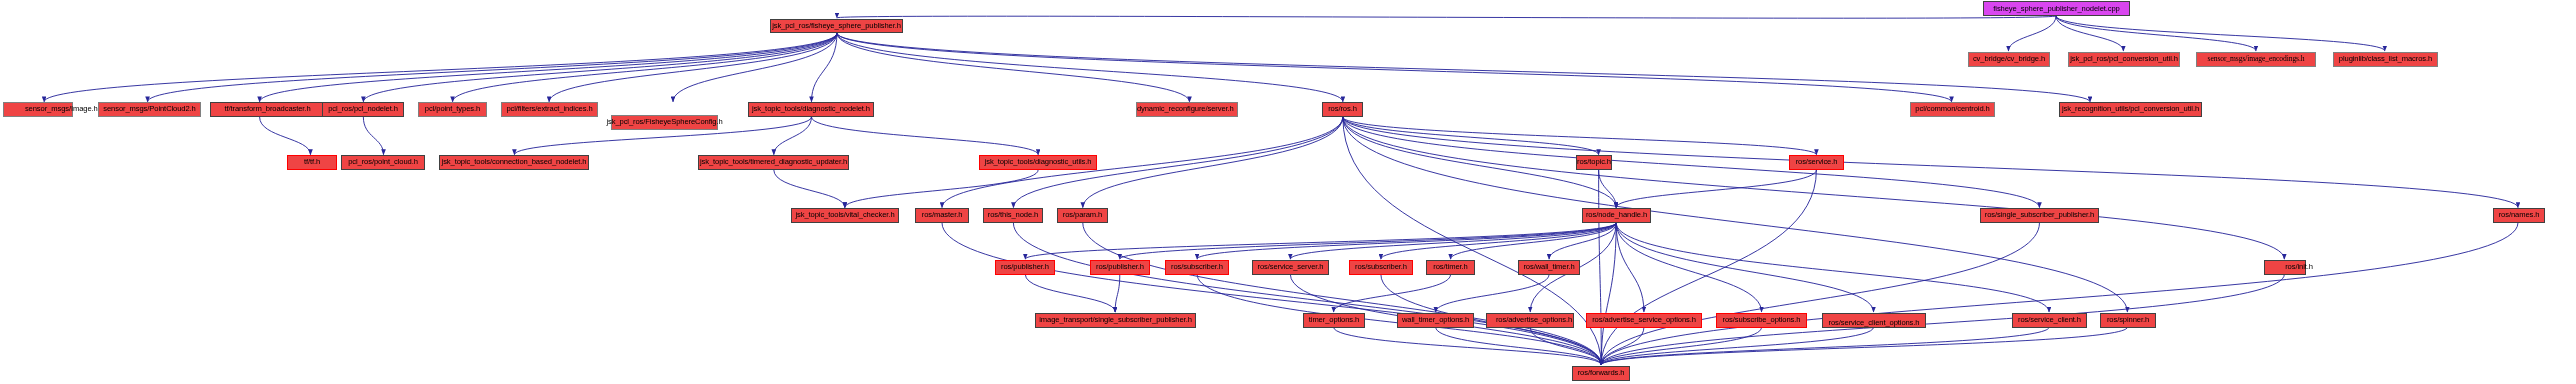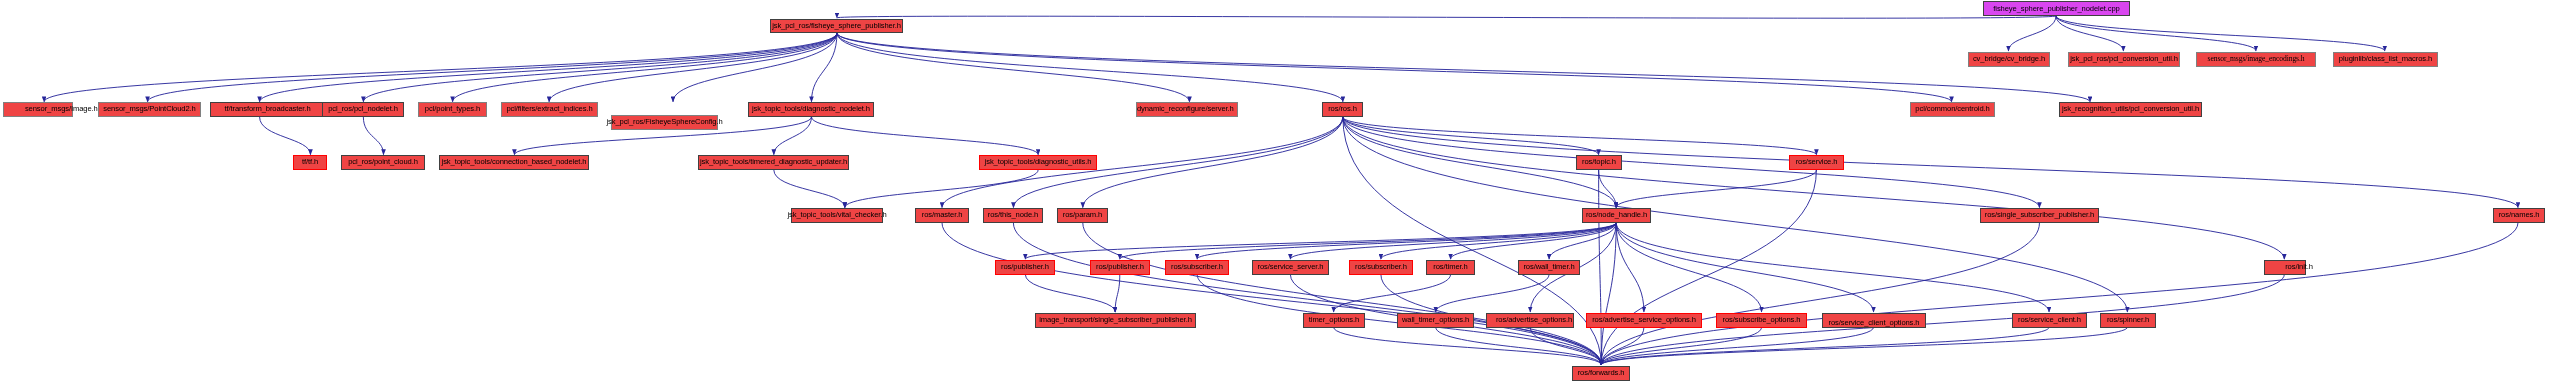--- a/index.html
+++ b/index.html
@@ -160,42 +160,42 @@
       </div>
       <div class="node dark" style="left: 1322px; top: 102px; width: 41px;">
         <span>ros/ros.h</span>
       </div>
       <div class="node " style="left: 1910px; top: 102px; width: 85px;">
         <span>pcl/common/centroid.h</span>
       </div>
       <div class="node dark" style="left: 2018px; top: 102px; width: 143px; margin-left: 41px;">
         <span>jsk_recognition_utils/pcl_conversion_util.h</span>
       </div>
-      <div class="node red" style="left: 293px; top: 155px; width: 34px;">
+      <div class="node red" style="left: 287px; top: 155px; width: 50px;">
         <span>tf/tf.h</span>
       </div>
       <div class="node dark" style="left: 341px; top: 155px; width: 84px;">
         <span>pcl_ros/point_cloud.h</span>
       </div>
       <div class="node dark" style="left: 439px; top: 155px; width: 150px;">
         <span>jsk_topic_tools/connection_based_nodelet.h</span>
       </div>
       <div class="node dark" style="left: 698px; top: 155px; width: 151px;">
         <span>jsk_topic_tools/timered_diagnostic_updater.h</span>
       </div>
       <div class="node red" style="left: 979px; top: 155px; width: 118px;">
         <span>jsk_topic_tools/diagnostic_utils.h</span>
       </div>
-      <div class="node dark" style="left: 1576px; top: 155px; width: 46px;">
+      <div class="node dark" style="left: 1576px; top: 155px; width: 36px;">
         <span>ros/topic.h</span>
       </div>
       <div class="node red" style="left: 1789px; top: 155px; width: 55px;">
         <span>ros/service.h</span>
       </div>
-      <div class="node dark" style="left: 791px; top: 208px; width: 92px;">
+      <div class="node dark" style="left: 791px; top: 208px; width: 108px;">
         <span>jsk_topic_tools/vital_checker.h</span>
       </div>
       <div class="node dark" style="left: 915px; top: 208px; width: 54px;">
         <span>ros/master.h</span>
       </div>
       <div class="node dark" style="left: 983px; top: 208px; width: 60px;">
         <span>ros/this_node.h</span>
       </div>
       <div class="node dark" style="left: 1057px; top: 208px; width: 51px;">
         <span>ros/param.h</span>

